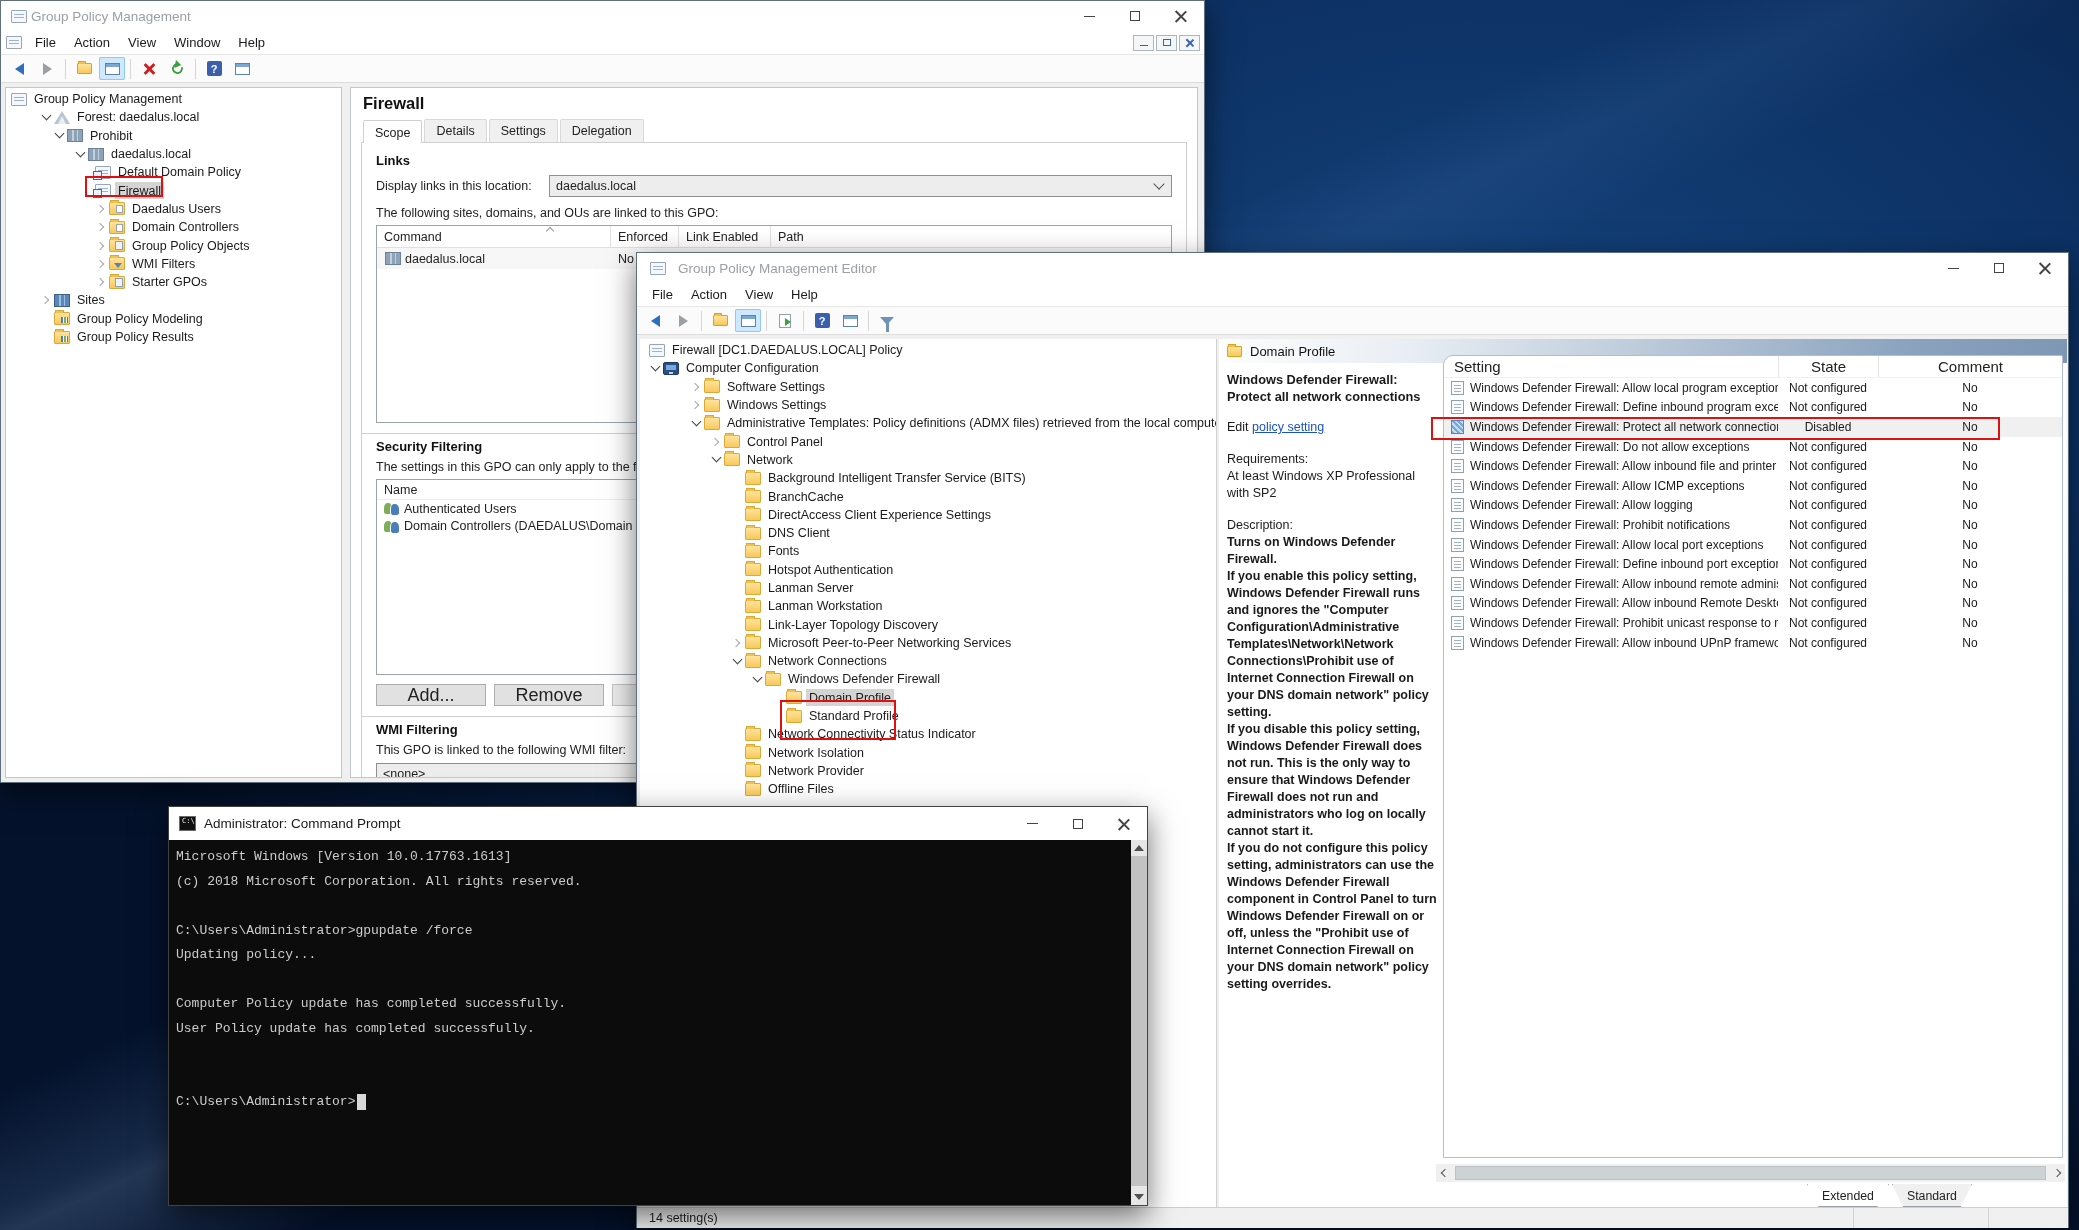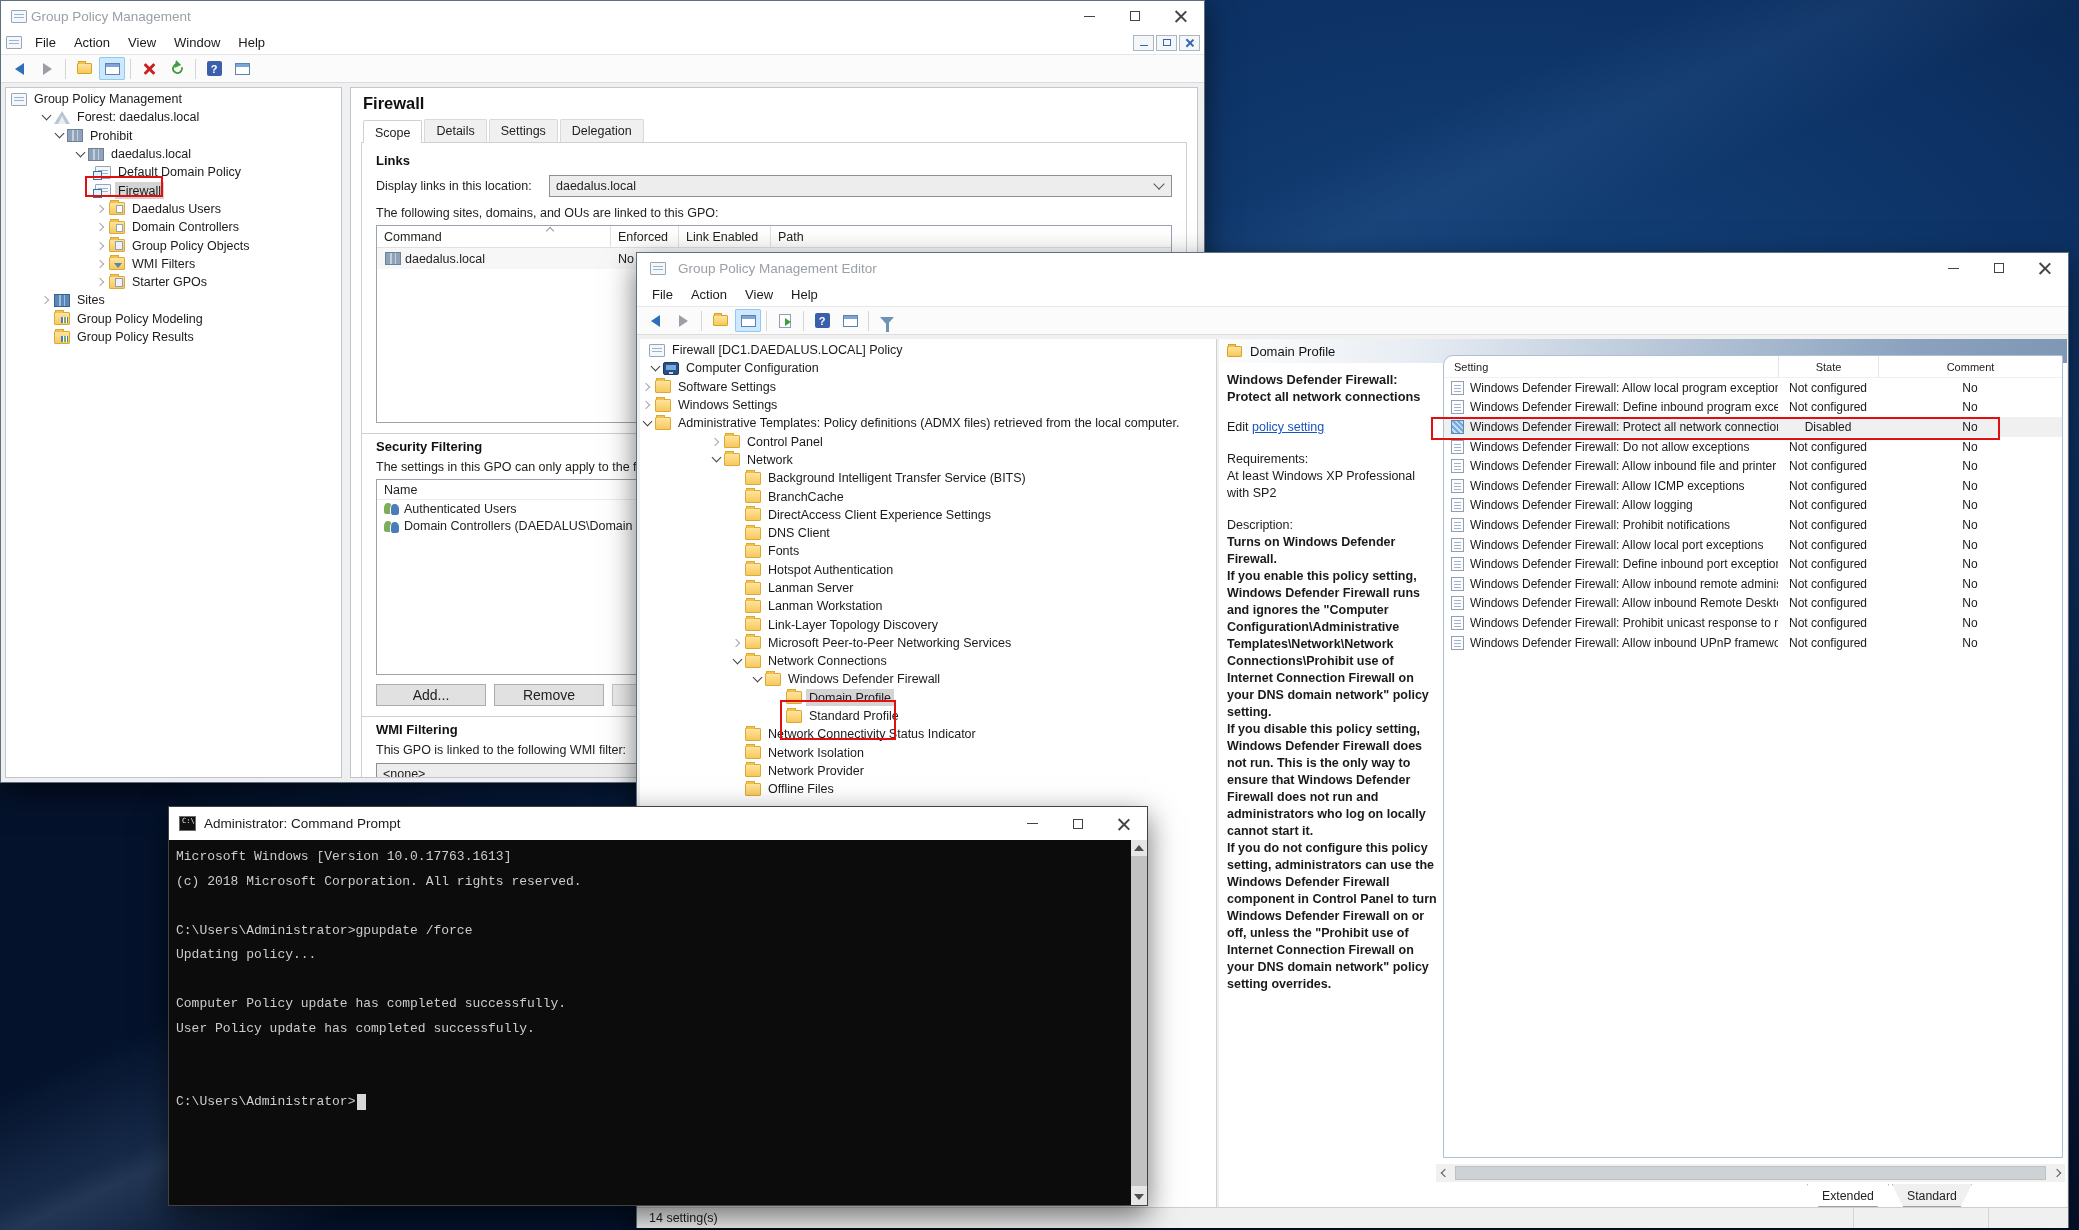--- a/index.html
+++ b/index.html
@@ -122,50 +122,50 @@
   .lt-head > div{border-right:1px solid #e0e0e0;height:100%;display:flex;align-items:center;padding-left:7px;}
   .lt-c1{width:234px;}.lt-c2{width:68px;}.lt-c3{width:92px;}.lt-c4{flex:1;border-right:none !important;}
   .sortup{position:absolute;left:170px;top:2px;width:6px;height:6px;border-left:1.5px solid #9a9a9a;border-top:1.5px solid #9a9a9a;transform:rotate(45deg);}
   .lt-row{display:flex;height:21px;align-items:center;font-size:12.5px;color:#222;background:#f7f7f7;}
   .lt-row > div{padding-left:7px;display:flex;align-items:center;}
   .hsep{height:2px;border-top:1px solid #cfcfcf;border-bottom:1px solid #fff;margin:10px -14px 0;}
   .seclist{margin-top:5px;border:1px solid #9aa4ae;height:196px;background:#fff;overflow:hidden;}
   .sl-head{height:20px;display:flex;align-items:center;font-size:12.5px;color:#222;padding-left:7px;border-bottom:1px solid #ececec;}
   .sl-row{height:17.5px;display:flex;align-items:center;font-size:12.5px;color:#222;padding-left:6px;white-space:nowrap;}
   .btnrow{display:flex;gap:8px;margin-top:9px;}
-  .btn{width:110px;height:22px;background:#e1e1e1;border:1px solid #adadad;font-size:14px;color:#222;display:flex;align-items:center;justify-content:center;}
+  .btn{width:110px;height:22px;background:#e1e1e1;border:1px solid #adadad;font-size:18px;color:#222;display:flex;align-items:center;justify-content:center;}
   .btn.disabled{color:#a6a6a6;background:#ececec;border-color:#c3c3c3;}
 
   
   .gpme{left:636px;top:252px;width:1433px;height:976px;z-index:20;}
   .gpme .titlebar{height:30px;padding-left:12px;}
   .gpme .menubar{height:24px;}
   .gpme .toolbar{height:28px;}
   .gpme-tree{left:3px;top:86px;width:577px;height:868px;border:none;border-right:1px solid #d0d0d0;}
   .gpme-tree [data-depth="0"]{padding-left:8px;}
   .gpme-tree [data-depth="1"]{padding-left:8px;}
   .gpme-tree [data-depth="2"]{padding-left:28px;}
-  .gpme-tree [data-depth="3"]{}
+  .gpme-tree [data-depth="3"]{padding-left:49px;}
   .gpme-tree [data-depth="4"]{padding-left:69px;}
   .gpme-tree [data-depth="5"]{padding-left:90px;}
   .gpme-tree [data-depth="6"]{padding-left:110px;}
   .gpme-tree [data-depth="7"]{padding-left:131px;}
   .gpme-right{position:absolute;left:582px;top:86px;width:848px;height:868px;background:#fff;overflow:hidden;}
   .dp-header{position:absolute;left:0;top:0;right:0;height:24px;display:flex;align-items:center;
     background:linear-gradient(90deg,#fdfdfd 0%,#e9eef4 22%,#b4c4d6 55%,#8aa2be 82%,#7e97b4 100%);
     font-size:13px;color:#111;padding-left:8px;}
   .dp-header .miniFolder{margin-right:8px;}
   .desc-col{position:absolute;left:8px;top:26px;width:212px;font-size:12.5px;color:#1a1a1a;line-height:17px;}
   .p-name{font-weight:bold;font-size:12.8px;margin-top:6px;}
   .p-edit{margin-top:14px;}
   .p-link{color:#1b53c0;text-decoration:underline;}
   .p-req-label,.p-desc-label{margin-top:15px;}
   .para{white-space:normal;font-weight:bold;}
   .set-panel{position:absolute;left:224px;top:16px;width:620px;height:803px;background:#fff;border:1px solid #aebfd3;border-radius:10px 2px 0 0;overflow:hidden;}
-  .sp-head{display:flex;height:22px;align-items:center;font-size:11px;color:#222;border-bottom:1px solid #f0f0f0;}
+  .sp-head{display:flex;height:22px;align-items:center;font-size:15px;color:#222;border-bottom:1px solid #f0f0f0;}
   .sp-hsetting{flex:1;padding-left:10px;}
   .sp-hstate{width:100px;text-align:center;border-left:1px solid #e5e5e5;align-self:stretch;display:flex;align-items:center;justify-content:center;}
   .sp-hcomment{width:184px;text-align:center;border-left:1px solid #e5e5e5;align-self:stretch;display:flex;align-items:center;justify-content:center;}
   .srow{display:flex;height:19.6px;align-items:center;font-size:12px;color:#1a1a1a;white-space:nowrap;}
   .srow.selected{background:#f0f0f0;}
   .sicon{width:13px;height:14px;flex:none;margin:0 6px 0 7px;background:#fdfdfd;border:1px solid #8fa0b5;position:relative;}
   .sicon::before{content:"";position:absolute;left:2px;right:2px;top:3px;height:7px;background:repeating-linear-gradient(180deg,#9fb3cc 0 1px,transparent 1px 3px);}
   .srow.selected .sicon{background:repeating-linear-gradient(45deg,#79a7d8 0 2px,#c4dcf2 2px 4px);border-color:#5588bb;}
   .srow.selected .sicon::before{display:none;}
   .s-name{flex:1;overflow:hidden;}

